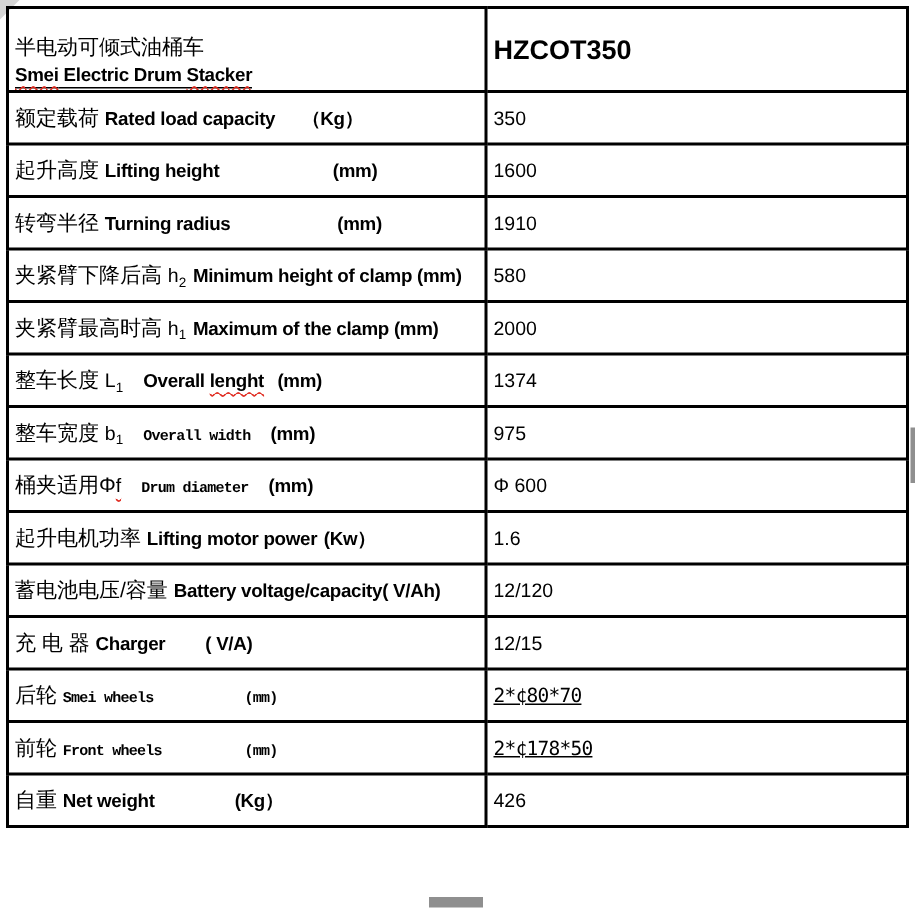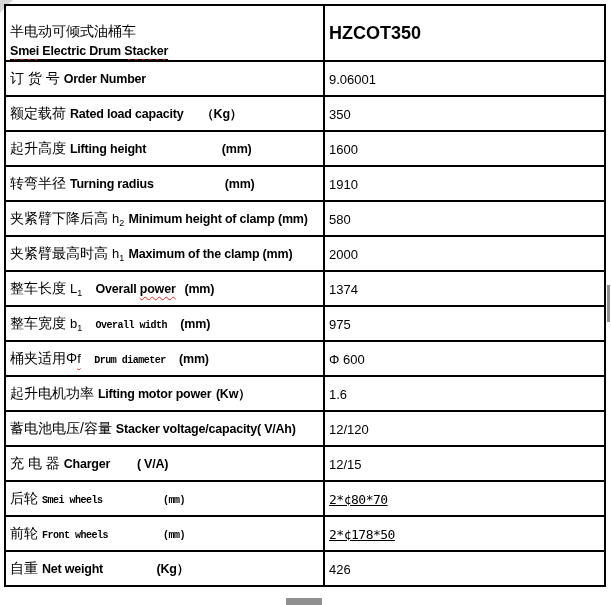--- a/index.html
+++ b/index.html
@@ -70,61 +70,57 @@
   <colgroup>
     <col class="c-label">
     <col class="c-value">
   </colgroup>
   <tbody>
       <tr class="row header-row">
         <td><span class="zh block">半电动可倾式油桶车</span><span class="en u sq">Smei</span><span class="en u"> Electric Drum </span><span class="en u sq">Stacker</span></td>
         <td><span class="en big">HZCOT350</span></td>
       </tr>
       <tr class="row">
-        <td><span class="zh">订 货 号 </span><span class="en">Order Number</span></td>
-        <td><span class="val">9.06001</span></td>
-      </tr>
-      <tr class="row">
         <td><span class="zh">额定载荷 </span><span class="en">Rated load capacity</span><span class="sp">    </span><span class="en">（Kg）</span></td>
         <td><span class="val">350</span></td>
       </tr>
       <tr class="row">
         <td><span class="zh">起升高度 </span><span class="en">Lifting height</span><span class="sp">                 </span><span class="en">(mm)</span></td>
         <td><span class="val">1600</span></td>
       </tr>
       <tr class="row">
         <td><span class="zh">转弯半径 </span><span class="en">Turning radius</span><span class="sp">                </span><span class="en">(mm)</span></td>
         <td><span class="val">1910</span></td>
       </tr>
       <tr class="row">
         <td><span class="zh">夹紧臂下降后高 </span><span class="sym">h</span><span class="sub">2</span><span class="sp"> </span><span class="en">Minimum height of clamp (mm)</span></td>
         <td><span class="val">580</span></td>
       </tr>
       <tr class="row">
         <td><span class="zh">夹紧臂最高时高 </span><span class="sym">h</span><span class="sub">1</span><span class="sp"> </span><span class="en">Maximum of the clamp (mm)</span></td>
         <td><span class="val">2000</span></td>
       </tr>
       <tr class="row">
-        <td><span class="zh">整车长度 </span><span class="sym">L</span><span class="sub">1</span><span class="sp">   </span><span class="en">Overall </span><span class="en sq">power</span><span class="sp">  </span><span class="en">(mm)</span></td>
+        <td><span class="zh">整车长度 </span><span class="sym">L</span><span class="sub">1</span><span class="sp">   </span><span class="en">Overall </span><span class="en sq">lenght</span><span class="sp">  </span><span class="en">(mm)</span></td>
         <td><span class="val">1374</span></td>
       </tr>
       <tr class="row">
         <td><span class="zh">整车宽度 </span><span class="sym">b</span><span class="sub">1</span><span class="sp">   </span><span class="mono">Overall width</span><span class="sp">   </span><span class="en">(mm)</span></td>
         <td><span class="val">975</span></td>
       </tr>
       <tr class="row">
         <td><span class="zh">桶夹适用</span><span class="zh">Φ</span><span class="sym sq">f</span><span class="sp">   </span><span class="mono">Drum diameter</span><span class="sp">   </span><span class="en">(mm)</span></td>
         <td><span class="val">Φ 600</span></td>
       </tr>
       <tr class="row">
         <td><span class="zh">起升电机功率 </span><span class="en">Lifting motor power</span><span class="sp"> </span><span class="en">(Kw）</span></td>
         <td><span class="val">1.6</span></td>
       </tr>
       <tr class="row">
-        <td><span class="zh">蓄电池电压/容量 </span><span class="en">Stacker voltage/capacity( V/Ah)</span></td>
+        <td><span class="zh">蓄电池电压/容量 </span><span class="en">Battery voltage/capacity( V/Ah)</span></td>
         <td><span class="val">12/120</span></td>
       </tr>
       <tr class="row">
         <td><span class="zh">充 电 器 </span><span class="en">Charger</span><span class="sp">      </span><span class="en">( V/A)</span></td>
         <td><span class="val">12/15</span></td>
       </tr>
       <tr class="row">
         <td><span class="zh">后轮 </span><span class="mono">Smei wheels</span><span class="mono sp">           </span><span class="mono">(mm)</span></td>
         <td><span class="valmono">2*¢80*70</span></td>
       </tr>

